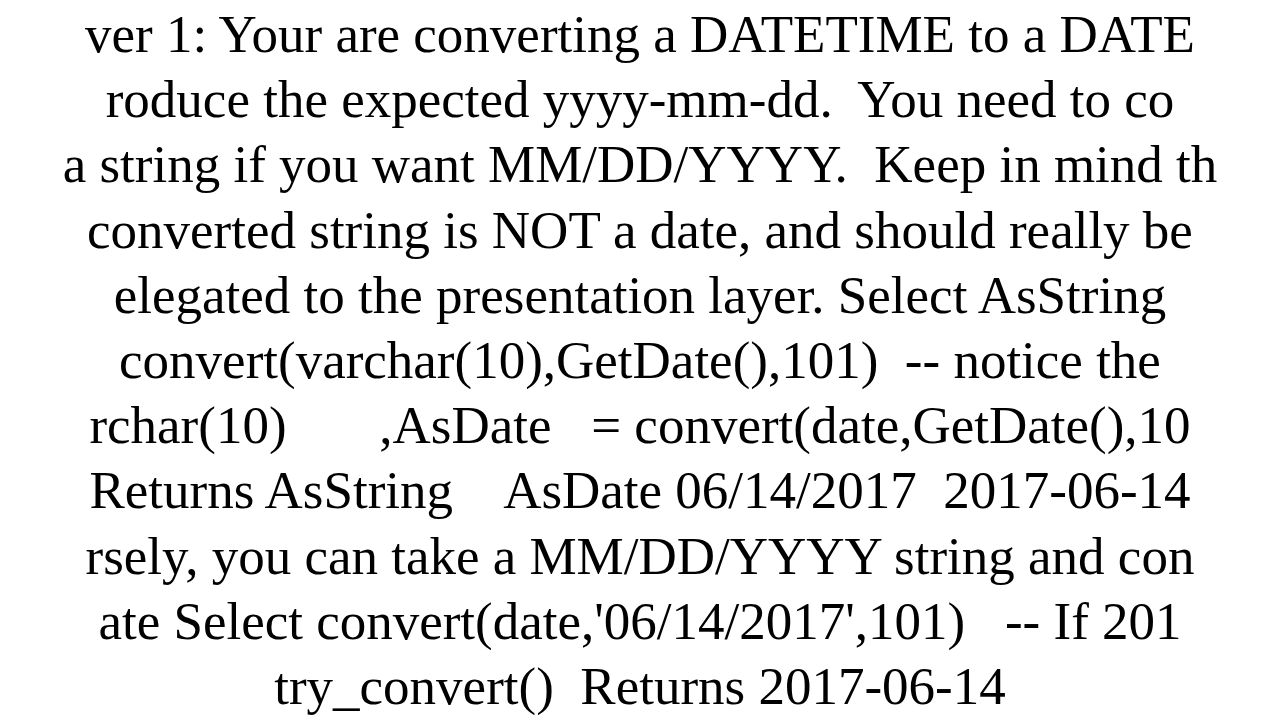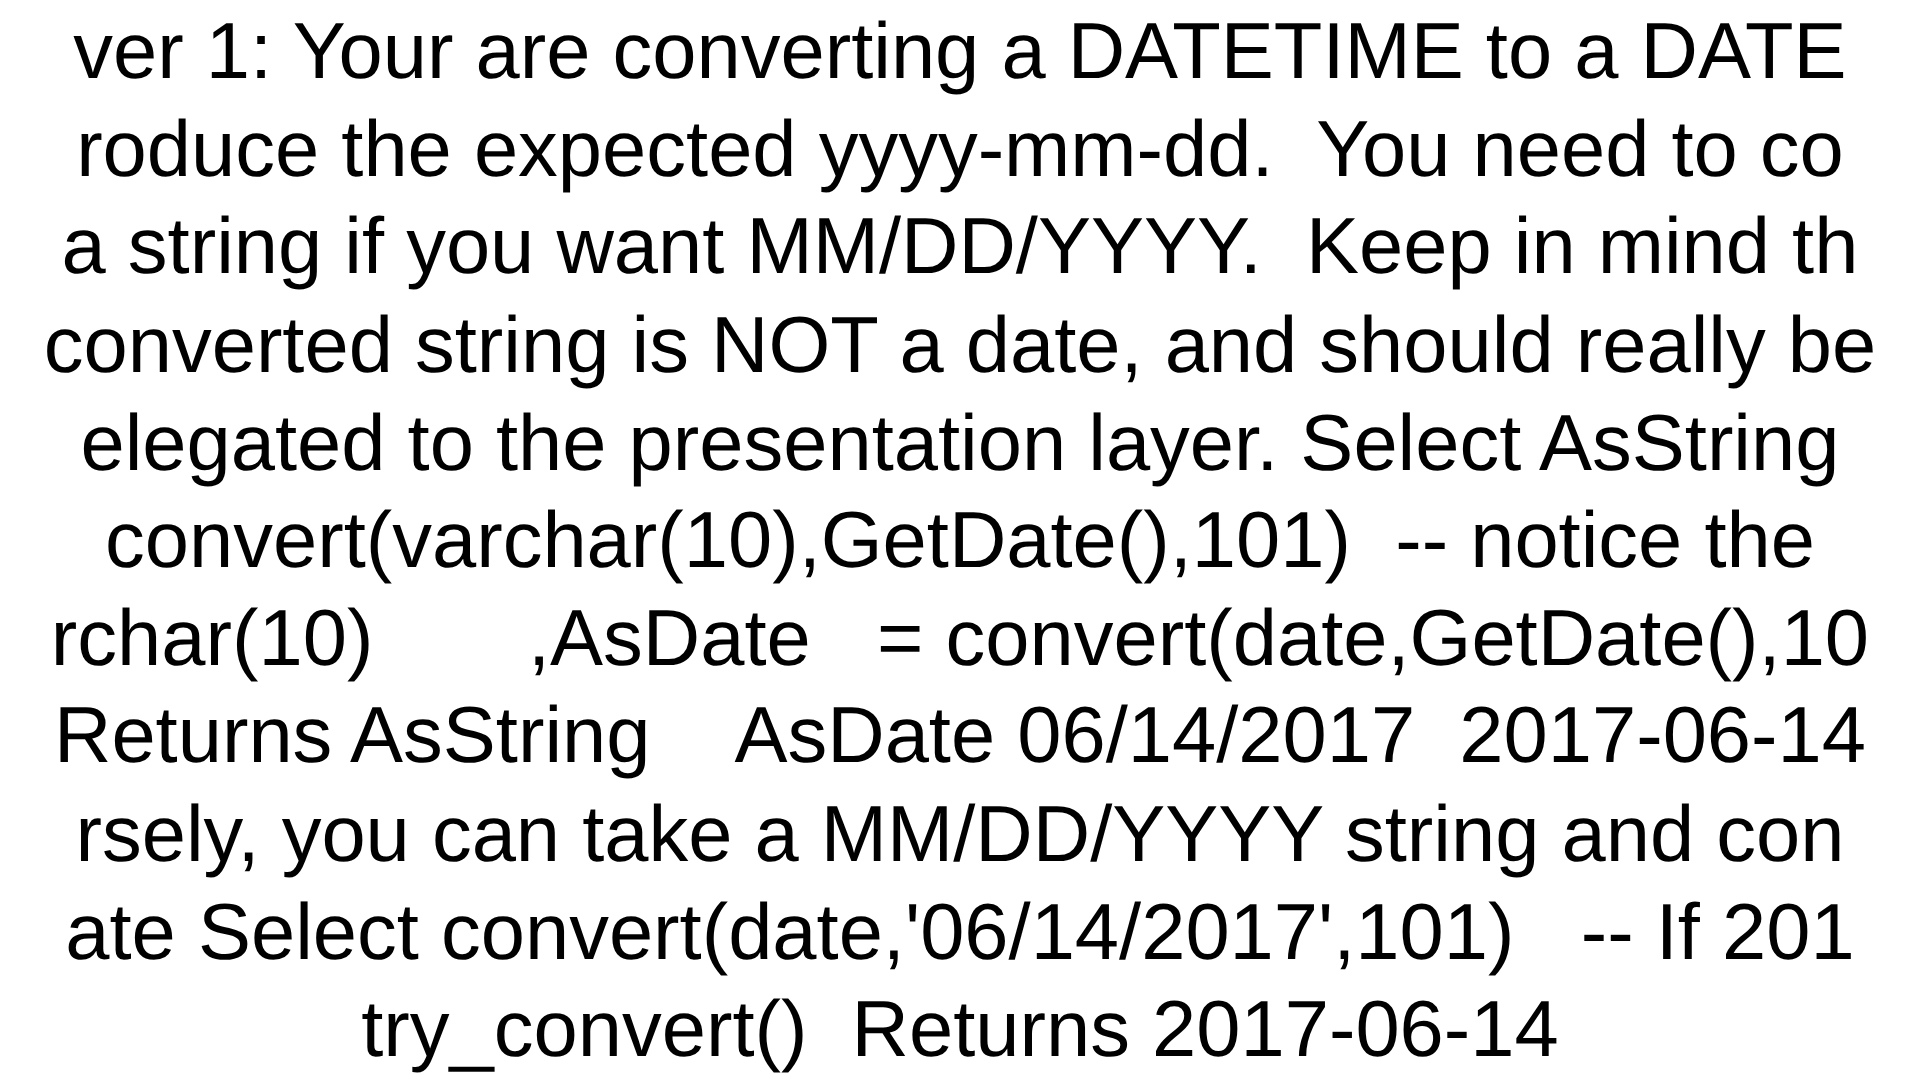--- a/index.html
+++ b/index.html
@@ -18,20 +18,21 @@
       overflow: hidden;
       display: flex;
       align-items: flex-start;
       justify-content: center;
       text-align: center;
     }
     .text-block {
       white-space: pre-wrap;
       letter-spacing: 0px;
       padding-top: 2px;
+      font-family: Liberation Serif, serif;
     }
   </style>
 </head>
 <body>
 
 <div class="text-block"><span>ver 1: Your are converting a DATETIME to a DATE</span>
 <span>roduce the expected yyyy-mm-dd.  You need to co</span>
 <span>a string if you want MM/DD/YYYY.  Keep in mind th</span>
 <span>converted string is NOT a date, and should really be</span>
 <span>elegated to the presentation layer. Select AsString</span>

